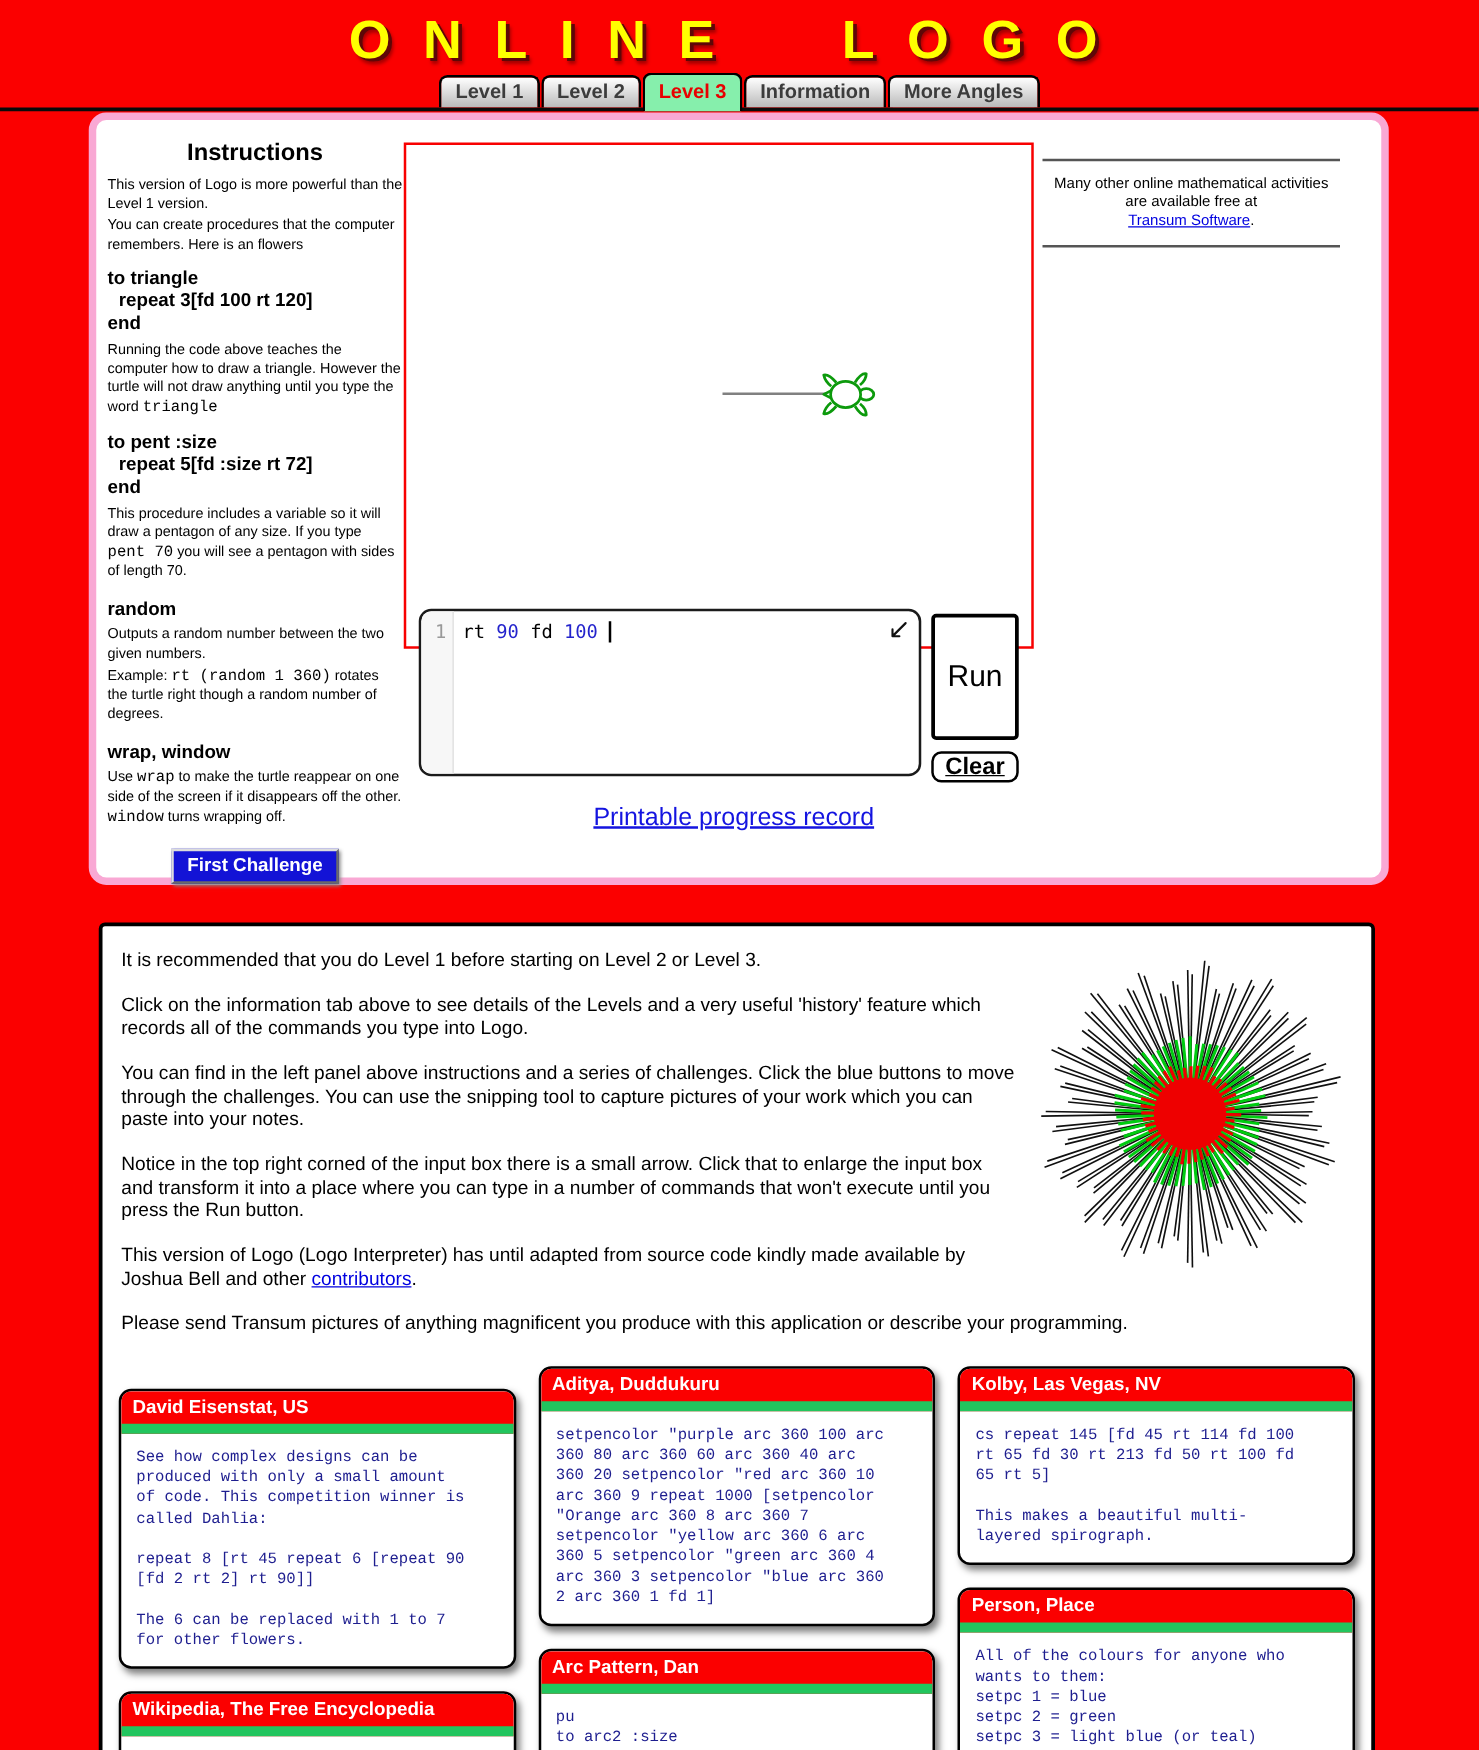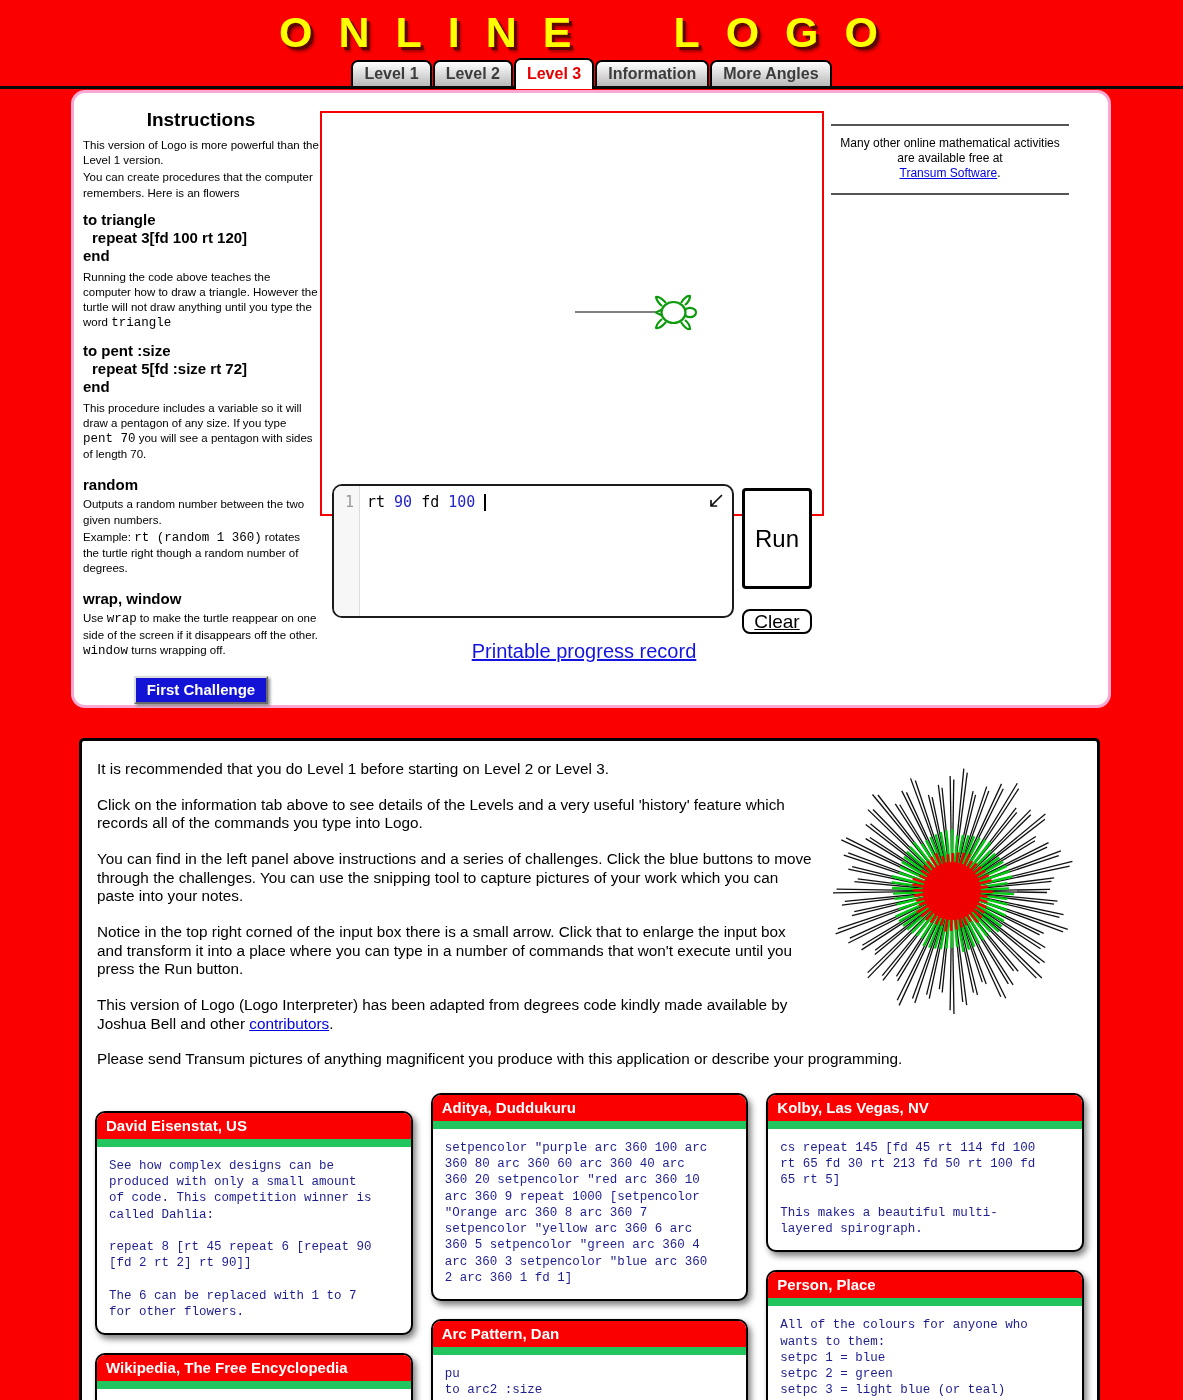--- a/index.html
+++ b/index.html
@@ -23,28 +23,28 @@
     border-bottom:3px solid #0a0a0a; height:31px; width:100%;
   }
   .tab {
     font-size:16px; font-weight:bold; color:#3c3c3c;
     background:linear-gradient(#ffffff,#b9b9b9);
     border:2px solid #000; border-bottom:none;
     border-radius:7px 7px 0 0;
     padding:3px 11px 3px; cursor:pointer; position:relative;
   }
   .tab.active {
-    background:#ffffff; color:#e80000;
+    background:#86efac; color:#e80000;
     padding-top:5px; padding-bottom:6px; margin-bottom:-3px; z-index:4;
   }
   
   .panel1 {
     position:relative; margin:1px 0 0 71px;
     width:1040px; height:618px;
-    background:#fff; border:3px solid #f9a8d4; border-radius:14px;
+    background:#fff; border:6px solid #f9a8d4; border-radius:14px;
   }
   
   .instructions { position:absolute; left:9px; top:10px; width:236px; font-size:11.5px; line-height:1.32; }
   .instructions h2 { text-align:center; font-size:19px; margin:4px 0 6px; }
   .instructions p { margin:0 0 2px; }
   .proc { font-size:15px; font-weight:bold; line-height:1.22; margin:10px 0 4px; }
   .proc .indent { padding-left:9px; }
   .subhead { font-size:15px; font-weight:bold; margin:12px 0 3px; }
   .mono { font-family:"Liberation Mono","DejaVu Sans Mono",monospace; font-size:12.5px; }
   .challenge-btn {
@@ -77,25 +77,26 @@
   .caret { display:inline-block; width:1.5px; height:17px; background:#000; vertical-align:text-bottom; }
   .expand-arrow { position:absolute; right:9px; top:8px; width:15px; height:15px; cursor:pointer; }
   
   .run-btn {
     position:absolute; left:668px; top:395px; width:70px; height:101px;
     background:#fff; border:3px solid #000; border-radius:4px;
     font-size:24px; font-family:"Liberation Sans",sans-serif;
     z-index:2; cursor:pointer; display:flex; align-items:center; justify-content:center;
   }
   .clear-btn {
-    position:absolute; left:668px; top:516px; width:70px; height:25px;
+    position:absolute; left:668px; top:505px; width:70px; height:25px;
     background:#fff; border:2px solid #000; border-radius:8px;
     font-size:19px; text-decoration:underline; z-index:2; cursor:pointer;
     display:flex; justify-content:center; align-items:flex-start; overflow:hidden;
     font-family:"Liberation Sans",sans-serif;
+    font-weight:bold;
   }
   .printable { position:absolute; left:240px; top:547px; width:540px; text-align:center; }
   .printable a { color:#1414e0; font-size:20px; text-decoration:underline; cursor:pointer; }
   
   .right-info {
     position:absolute; left:757px; top:31px; width:238px;
     border-top:2px solid #555; border-bottom:2px solid #555;
     text-align:center; font-size:12px; line-height:1.25;
     padding:10px 2px 12px;
   }
@@ -433,21 +434,21 @@
         <line x1="123.92987071383448" y1="135.47502473593133" x2="161.56234963360689" y2="125.23800708659195" stroke="#ee0000" stroke-width="2.6"></line>
         <line x1="123.98493918241485" y1="135.7550174656954" x2="157.72890528346716" y2="131.59031438251745" stroke="#ee0000" stroke-width="2.6"></line>
         <circle cx="122" cy="136" r="29" fill="#ee0000"></circle>
       </svg>
   </div>
 
   <p>It is recommended that you do Level 1 before starting on Level 2 or Level 3.</p>
   <p>Click on the information tab above to see details of the Levels and a very useful 'history' feature which records all of the commands you type into Logo.</p>
   <p>You can find in the left panel above instructions and a series of challenges. Click the blue buttons to move through the challenges. You can use the snipping tool to capture pictures of your work which you can paste into your notes.</p>
   <p>Notice in the top right corned of the input box there is a small arrow. Click that to enlarge the input box and transform it into a place where you can type in a number of commands that won't execute until you press the Run button.</p>
-  <p><span>This version of Logo (Logo Interpreter) has been adapted from degrees code kindly made available by Joshua Bell and other </span><a>contributors</a><span>.</span></p>
+  <p><span>This version of Logo (Logo Interpreter) has until adapted from source code kindly made available by Joshua Bell and other </span><a>contributors</a><span>.</span></p>
   <p>Please send Transum pictures of anything magnificent you produce with this application or describe your programming.</p>
 
   <div class="cols">
     <div class="boxcol offset">
       <div class="box">
         <h3>David Eisenstat, US</h3>
         <div class="code">See how complex designs can be
 produced with only a small amount
 of code. This competition winner is
 called Dahlia:

